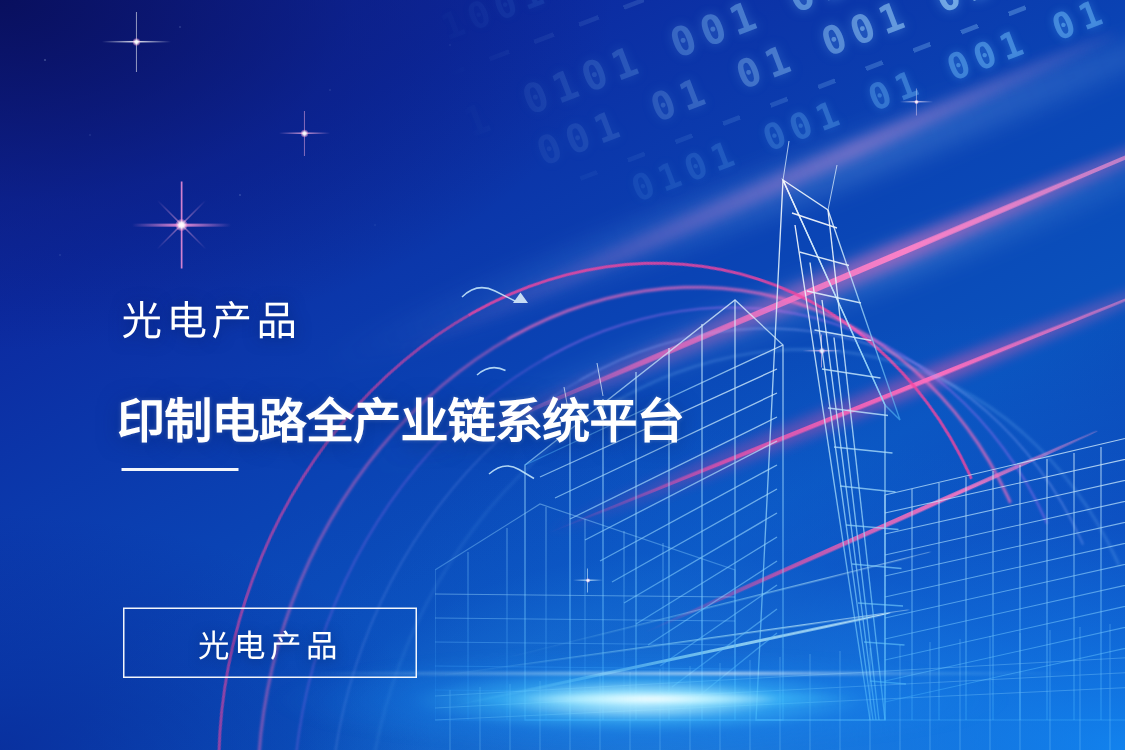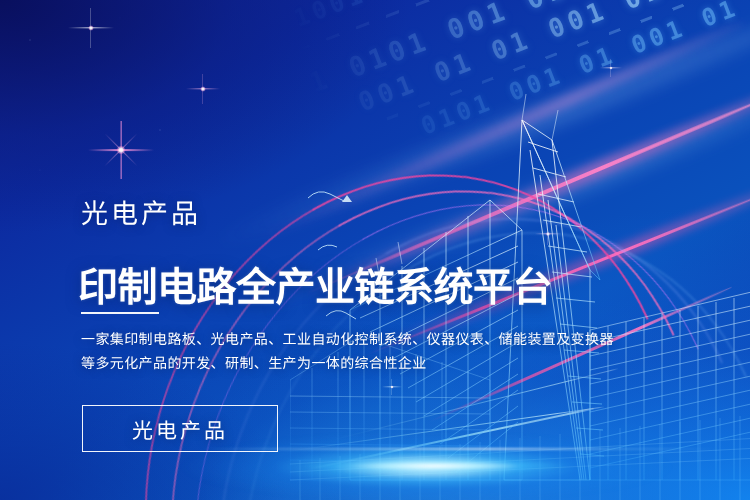--- a/index.html
+++ b/index.html
@@ -135,21 +135,21 @@
 
   .eyebrow{
     position:absolute;left:81px;top:198px;
     font-size:27px;line-height:32px;
     color:#ffffff;letter-spacing:3px;font-weight:400;
     text-shadow:0 1px 10px rgba(0,30,90,.55);
   }
 
   .headline{
     position:absolute;left:78px;top:235px;
-    font-size:40px;line-height:50px;
+    font-size:32px;line-height:50px;
     color:#ffffff;font-weight:700;letter-spacing:-0.5px;
     text-shadow:0 2px 14px rgba(0,35,110,.6), 0 0 3px rgba(255,255,255,.25);
     white-space:nowrap;
   }
 
   .divider{
     position:absolute;left:81px;top:312px;
     width:78px;height:1.5px;background:#ffffff;opacity:.95;
   }
 
@@ -365,20 +365,16 @@
   <div class="horizon-core"></div>
 
   <div class="content">
 
     <div class="eyebrow">光电产品</div>
 
     <h1 class="headline">印制电路全产业链系统平台</h1>
 
     <div class="divider"></div>
 
-    <div class="desc">
-      <div>一家集印制电路板、光电产品、工业自动化控制系统、仪器仪表、储能装置及变换器</div>
-      <div>等多元化产品的开发、研制、生产为一体的综合性企业</div>
-    </div>
 
     <button class="cta">光电产品</button>
   </div>
 </div>
 
 </body></html>

